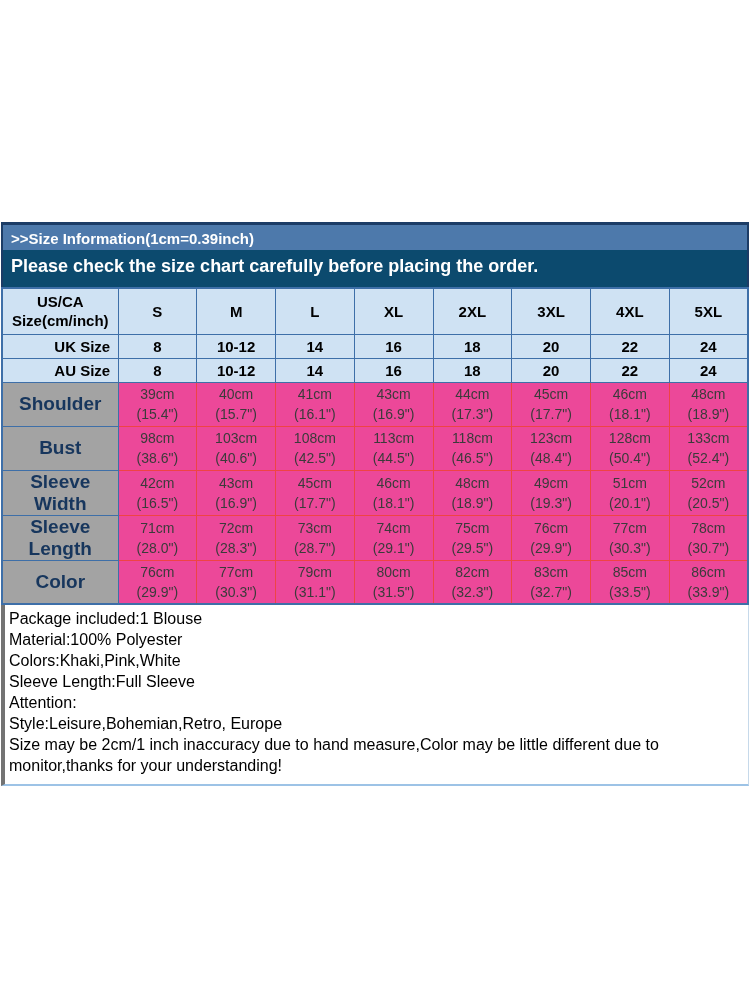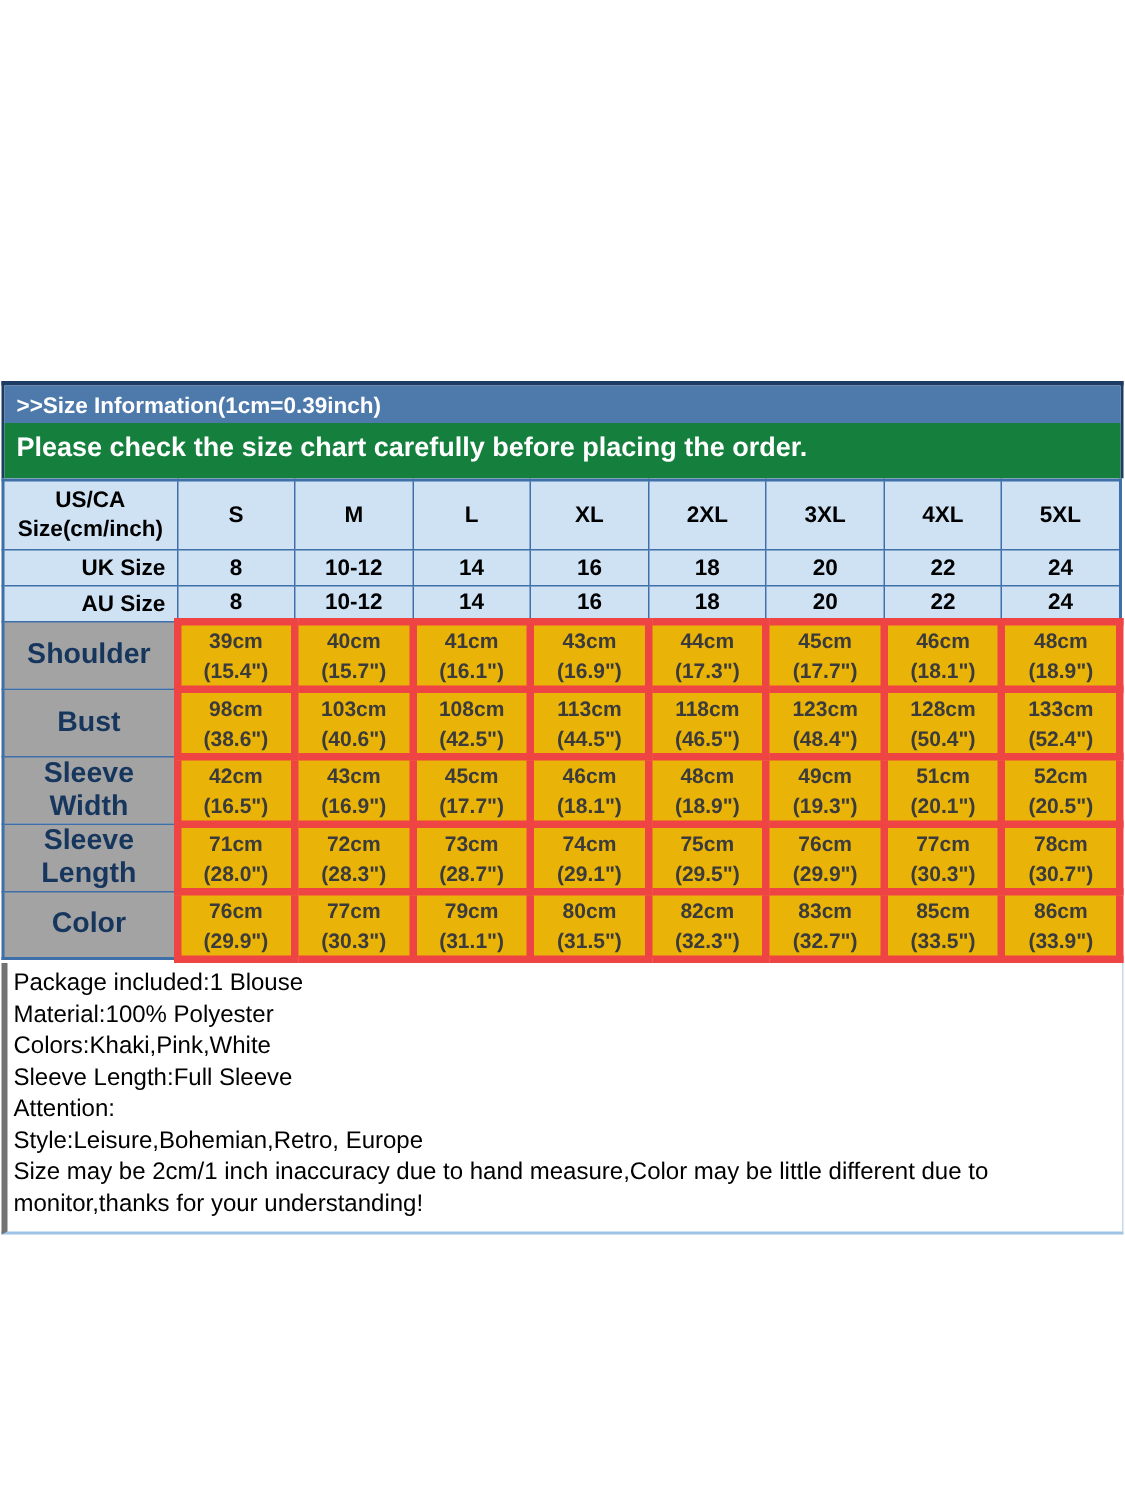--- a/index.html
+++ b/index.html
@@ -1,38 +1,38 @@
 <!DOCTYPE html>
 <html><head>
 <meta charset="utf-8">
 <style>
   * { margin:0; padding:0; box-sizing:border-box; }
   html,body { background:#ffffff; }
   body { font-family:"Liberation Sans","DejaVu Sans",sans-serif; }
   .sheet { position:relative; width:750px; height:1000px; background:#ffffff; overflow:hidden; }
-  .content { position:absolute; top:222px; left:1px; width:748px;margin-top:32px; }
+  .content { position:absolute; top:222px; left:1px; width:748px; }
 
   
   .bands { border:2px solid #1c3c66; border-top-width:3px; border-bottom:0; }
   .band1 { background:#4d79ab; color:#ffffff; font-weight:bold; font-size:15px; padding:5px 8px 3px 8px; letter-spacing:0; }
-  .band2 { background:#15803d; color:#ffffff; font-weight:bold; font-size:18px; padding:6px 20px 10px 8px; }
+  .band2 { background:#0c4a6e; color:#ffffff; font-weight:bold; font-size:18px; padding:6px 20px 10px 8px; }
 
   
   table.size-table { width:100%; border-collapse:collapse; table-layout:fixed; background:#ffffff; border:2px solid #3e6fa8; }
   table.size-table th, table.size-table td { text-align:center; vertical-align:middle; }
 
   tr.cols-row th { background:#cfe2f3; color:#000000; font-weight:bold; font-size:15px; height:46px; border:1px solid #3e6fa8; }
   th.corner { font-size:15px; line-height:19px; }
   .corner-line { display:block; }
 
   tr.ukau-row th { background:#cfe2f3; color:#000000; font-weight:bold; font-size:15px; height:24px; border:1px solid #3e6fa8;padding-left:44px; }
   tr.ukau-row td { background:#cfe2f3; color:#000000; font-weight:bold; font-size:15px; height:24px; border:1px solid #3e6fa8; }
 
   tr.m-row th { background:#a3a3a3; color:#17365d; font-weight:bold; font-size:19px; height:44px; border:1px solid #3e6fa8; }
-  tr.m-row td { background:#eab308; color:#3b3b3b; font-weight:bold; font-size:14px; height:44px; line-height:20px; border:5px solid #ef4444; }
+  tr.m-row td { background:#ec4899; color:#3b3b3b; font-weight:normal; font-size:14px; height:44px; line-height:20px; border:1px solid #ef4444; }
   .cm-line, .in-line { display:block; }
 
   
   .details { border-left:4px solid #737373; border-right:1px solid #c6d9ea; border-bottom:2px solid #9dc3e6; padding:3px 4px 8px 4px; }
   .details p { font-size:16px; line-height:21px; color:#000000; overflow-wrap:anywhere; }
 </style>
 </head>
 <body>
 
 <div class="sheet">

